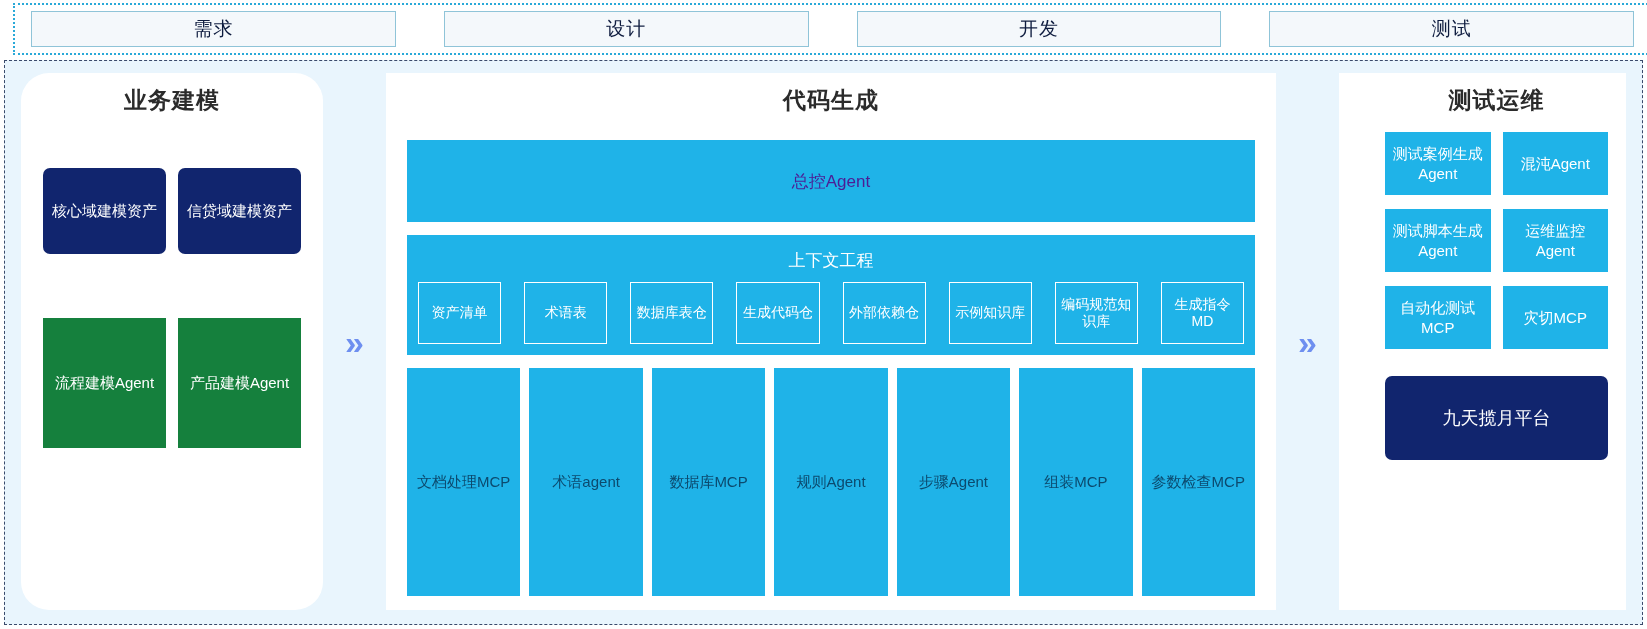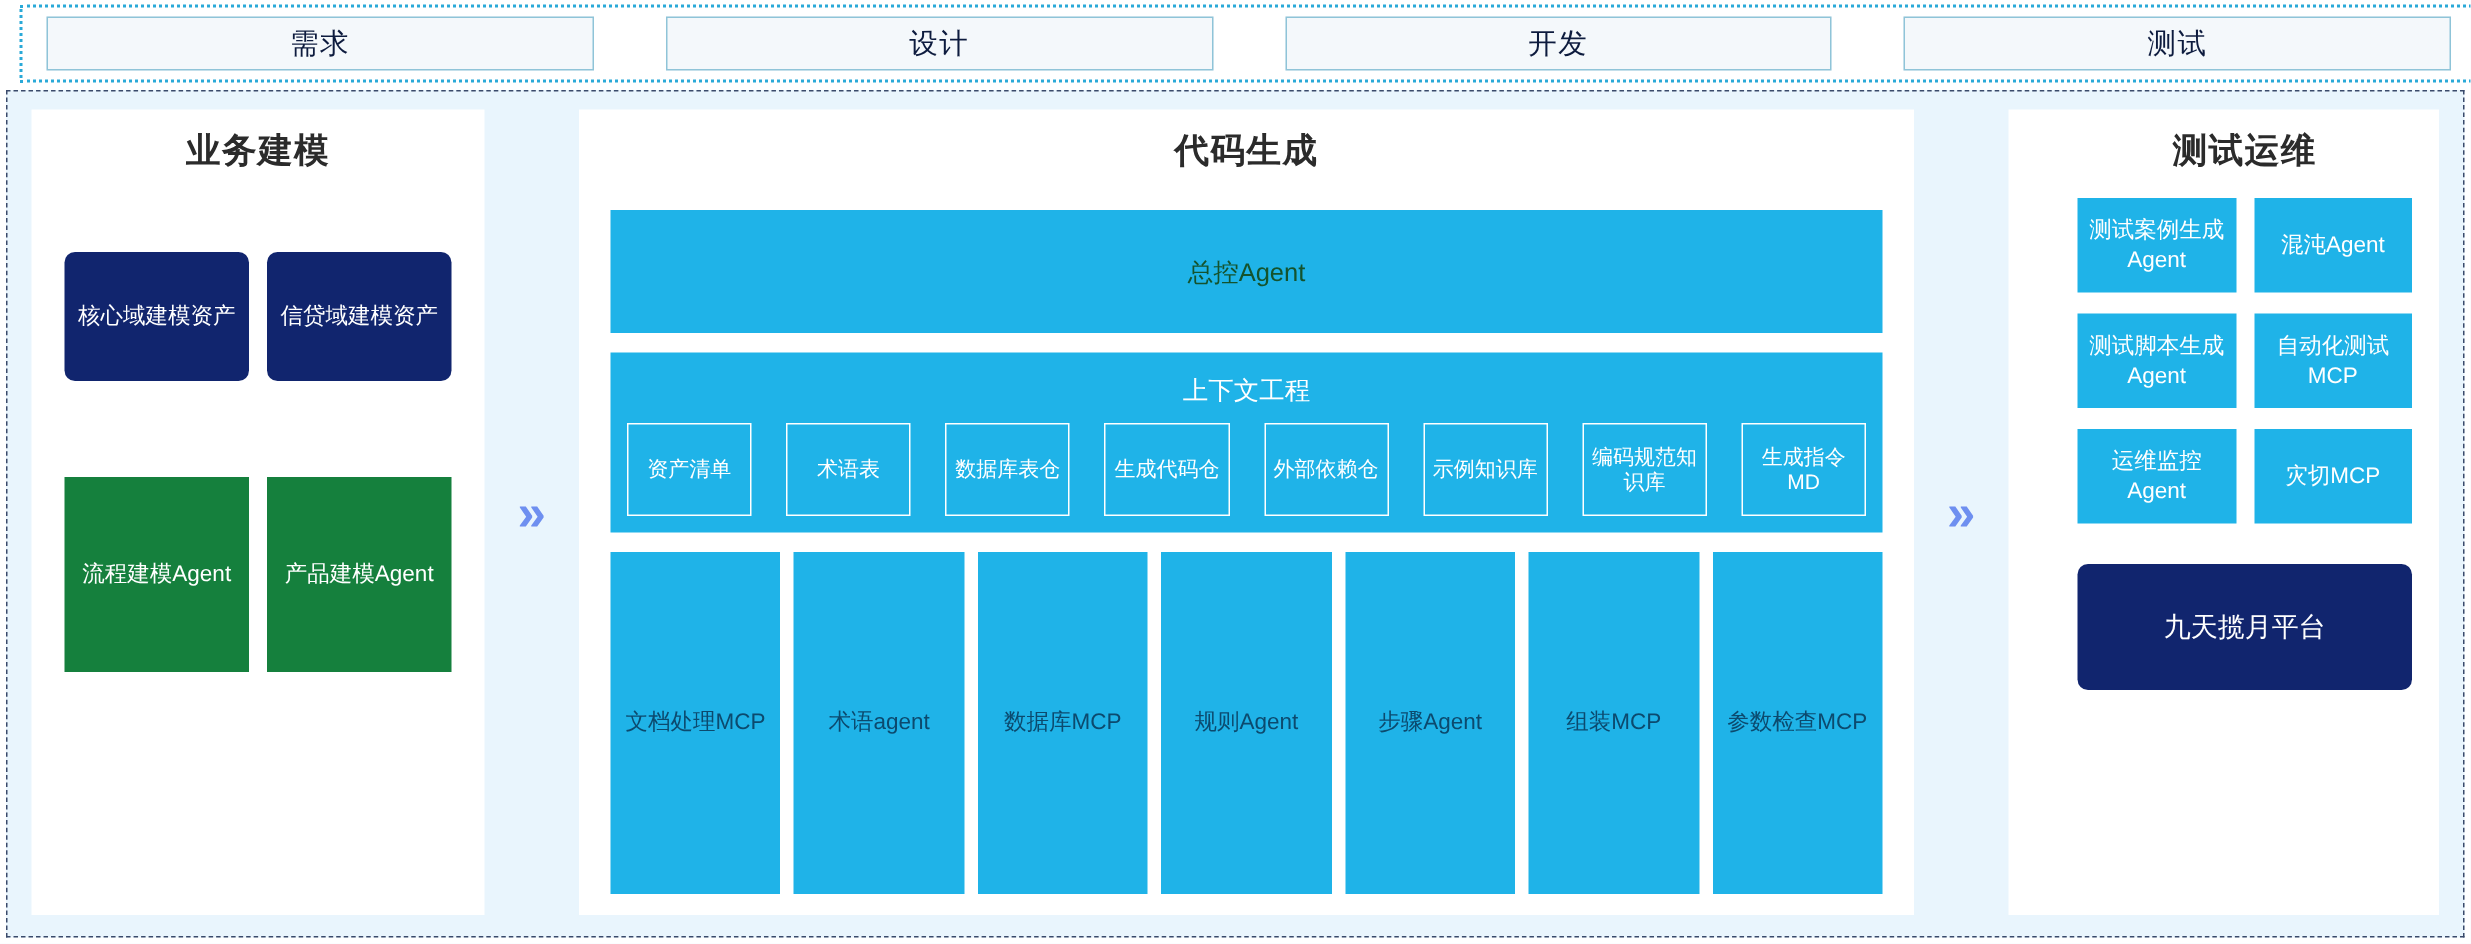--- a/index.html
+++ b/index.html
@@ -63,21 +63,21 @@
   .panel-title {
     font-size: 23px;
     font-weight: bold;
     color: #2b2b2b;
     text-align: center;
     padding: 12px 0 0 0;
     letter-spacing: 1px;
   }
 
   
-  .panel-left { width: 302px; flex: 0 0 302px; }
+  .panel-left { width: 302px; flex: 0 0 302px; border-radius: 28px; }
   .left-inner {
     width: 100%;
     padding: 0 22px;
     display: flex;
     flex-direction: column;
     justify-content: flex-start;
     flex: 1;
   }
   .asset-row {
     display: flex;
@@ -135,21 +135,21 @@
     width: 100%;
     padding: 0 21px 14px 21px;
     display: flex;
     flex-direction: column;
     flex: 1;
   }
   .master-agent {
     margin-top: 24px;
     height: 82px;
     background: #1fb3e8;
-    color: #14532d;
+    color: #4c1d95;
     font-size: 17px;
     display: flex;
     align-items: center;
     justify-content: center;
   }
   .context-block {
     margin-top: 13px;
     background: #1fb3e8;
     padding: 9px 11px 11px 11px;
   }
@@ -301,22 +301,22 @@
 
     <div class="chev">»</div>
 
     <div class="panel panel-right">
       <div class="panel-title">测试运维</div>
       <div class="right-inner">
         <div class="right-grid">
           <div class="right-box">测试案例生成Agent</div>
           <div class="right-box">混沌Agent</div>
           <div class="right-box">测试脚本生成Agent</div>
+          <div class="right-box">运维监控Agent</div>
           <div class="right-box">自动化测试MCP</div>
-          <div class="right-box">运维监控Agent</div>
           <div class="right-box">灾切MCP</div>
         </div>
         <div class="platform-box">九天揽月平台</div>
       </div>
     </div>
 
   </div>
 </div>
 
 </body></html>

